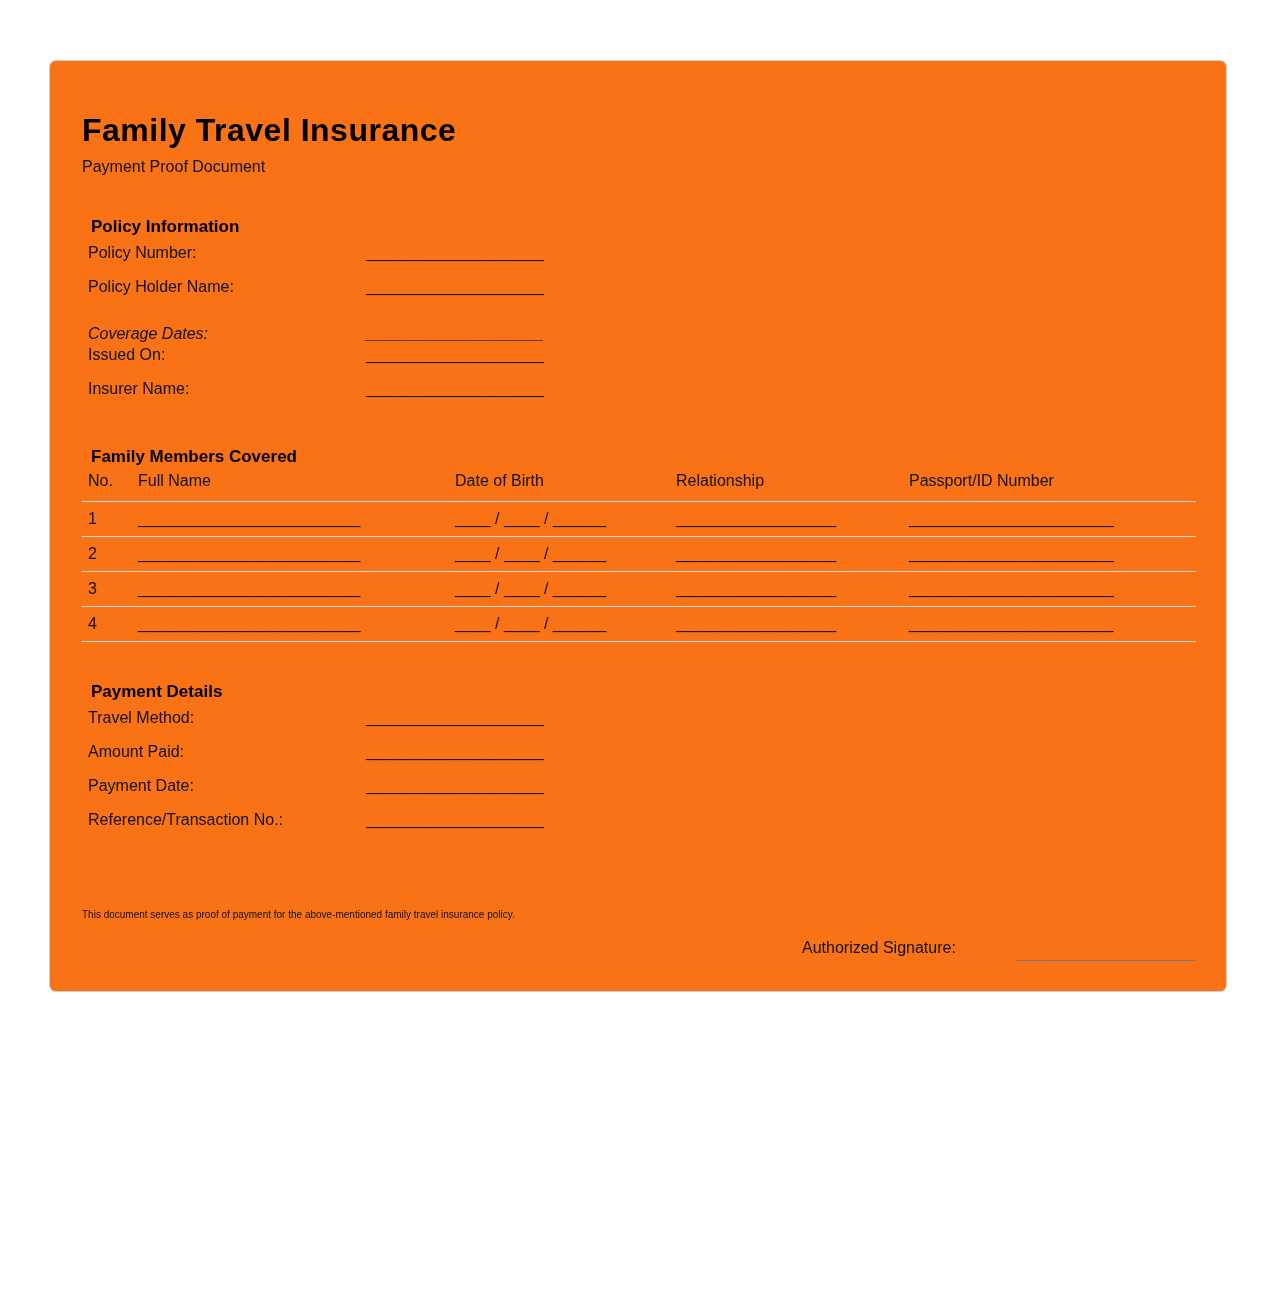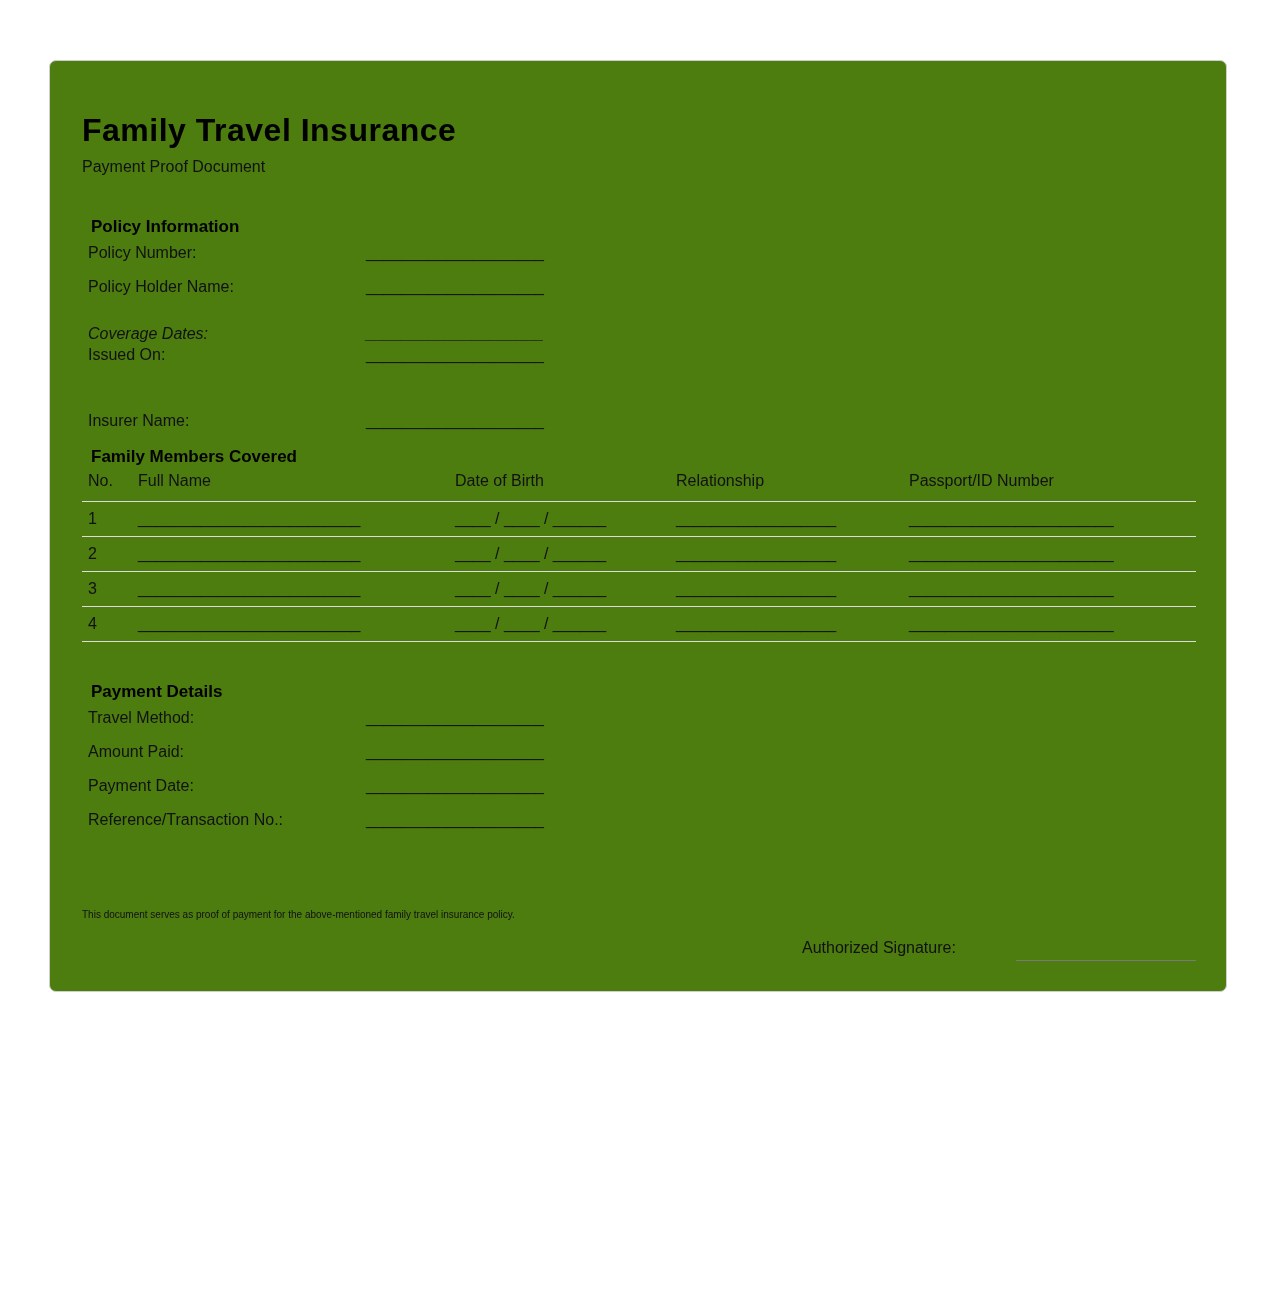--- a/index.html
+++ b/index.html
@@ -4,21 +4,21 @@
 <style>
   html, body { margin: 0; padding: 0; background: #ffffff; }
   body {
     width: 1278px; height: 1300px; position: relative;
     font-family: "Liberation Sans", sans-serif; color: #111;
   }
   .card {
     position: absolute; left: 49px; top: 60px;
     width: 1178px; height: 932px;
     border: 1px solid #cfcfcf; border-radius: 7px;
-    box-sizing: border-box; background: #4d7c0f;
+    box-sizing: border-box; background: #f97316;
   }
   .inner { position: absolute; left: 32px; top: 0; width: 1114px; }
   .title {
     position: absolute; top: 51px; left: 0; margin: 0;
     font-size: 32px; font-weight: bold; letter-spacing: 0.5px; color: #000;
     white-space: nowrap;
   }
   .subtitle {
     position: absolute; top: 97px; left: 0; font-size: 16px; color: #111; white-space: nowrap;
   }
@@ -79,21 +79,21 @@
       <span class="field-value">____________________</span>
     </div>
     <div class="field-row" style="top:264px;font-style:italic;">
       <span class="field-label">Coverage Dates:</span>
       <span class="field-value">____________________</span>
     </div>
     <div class="field-row" style="top:285px;">
       <span class="field-label">Issued On:</span>
       <span class="field-value">____________________</span>
     </div>
-    <div class="field-row" style="top:319px;margin-top:32px;">
+    <div class="field-row" style="top:319px;">
       <span class="field-label">Insurer Name:</span>
       <span class="field-value">____________________</span>
     </div>
 
     <h2 class="section-title" style="top:377px;">Family Members Covered</h2>
 
     <table class="members">
       <thead>
         <tr>
           <th class="col-no">No.</th>

